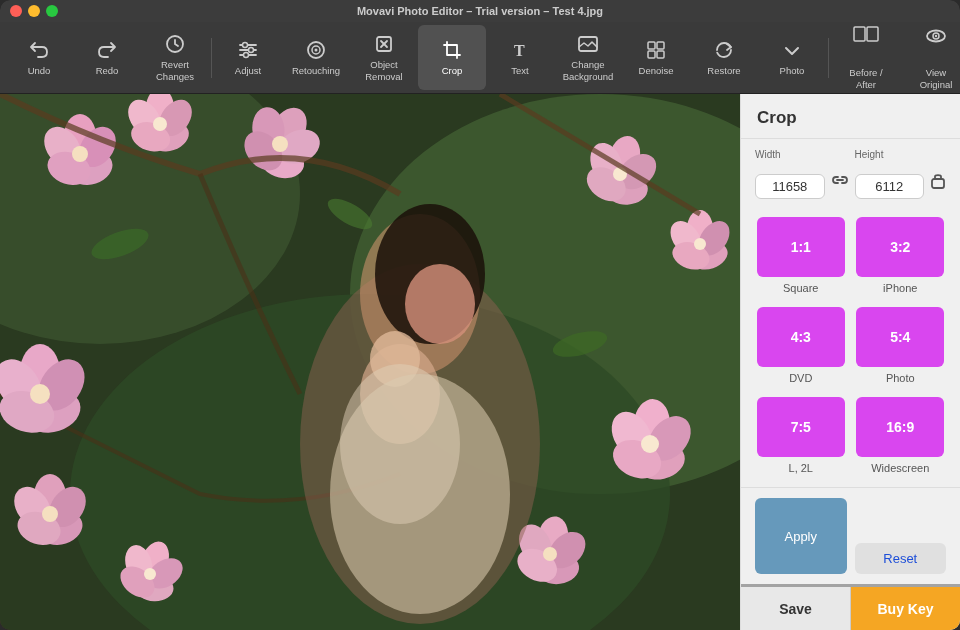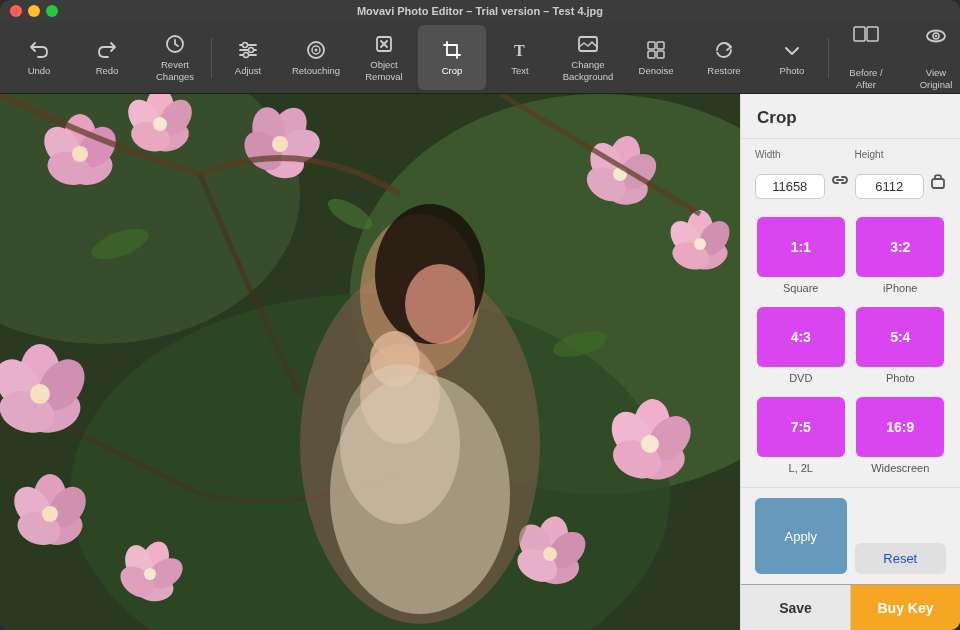--- a/index.html
+++ b/index.html
@@ -241,21 +241,21 @@
       padding: 8px 0;
       font-size: 13px;
       cursor: pointer;
       margin-top: 45px;
     }
 
     
     .bottom-bar {
       display: flex;
       height: 46px;
-      border-top: 1px solid #a3a3a3;
+      border-top: 3px solid #a3a3a3;
     }
     .btn-save {
       flex: 1;
       background: #e8e8e8;
       border: none;
       font-size: 14px;
       font-weight: 600;
       color: #333;
       cursor: pointer;
       border-right: 1px solid #ccc;

